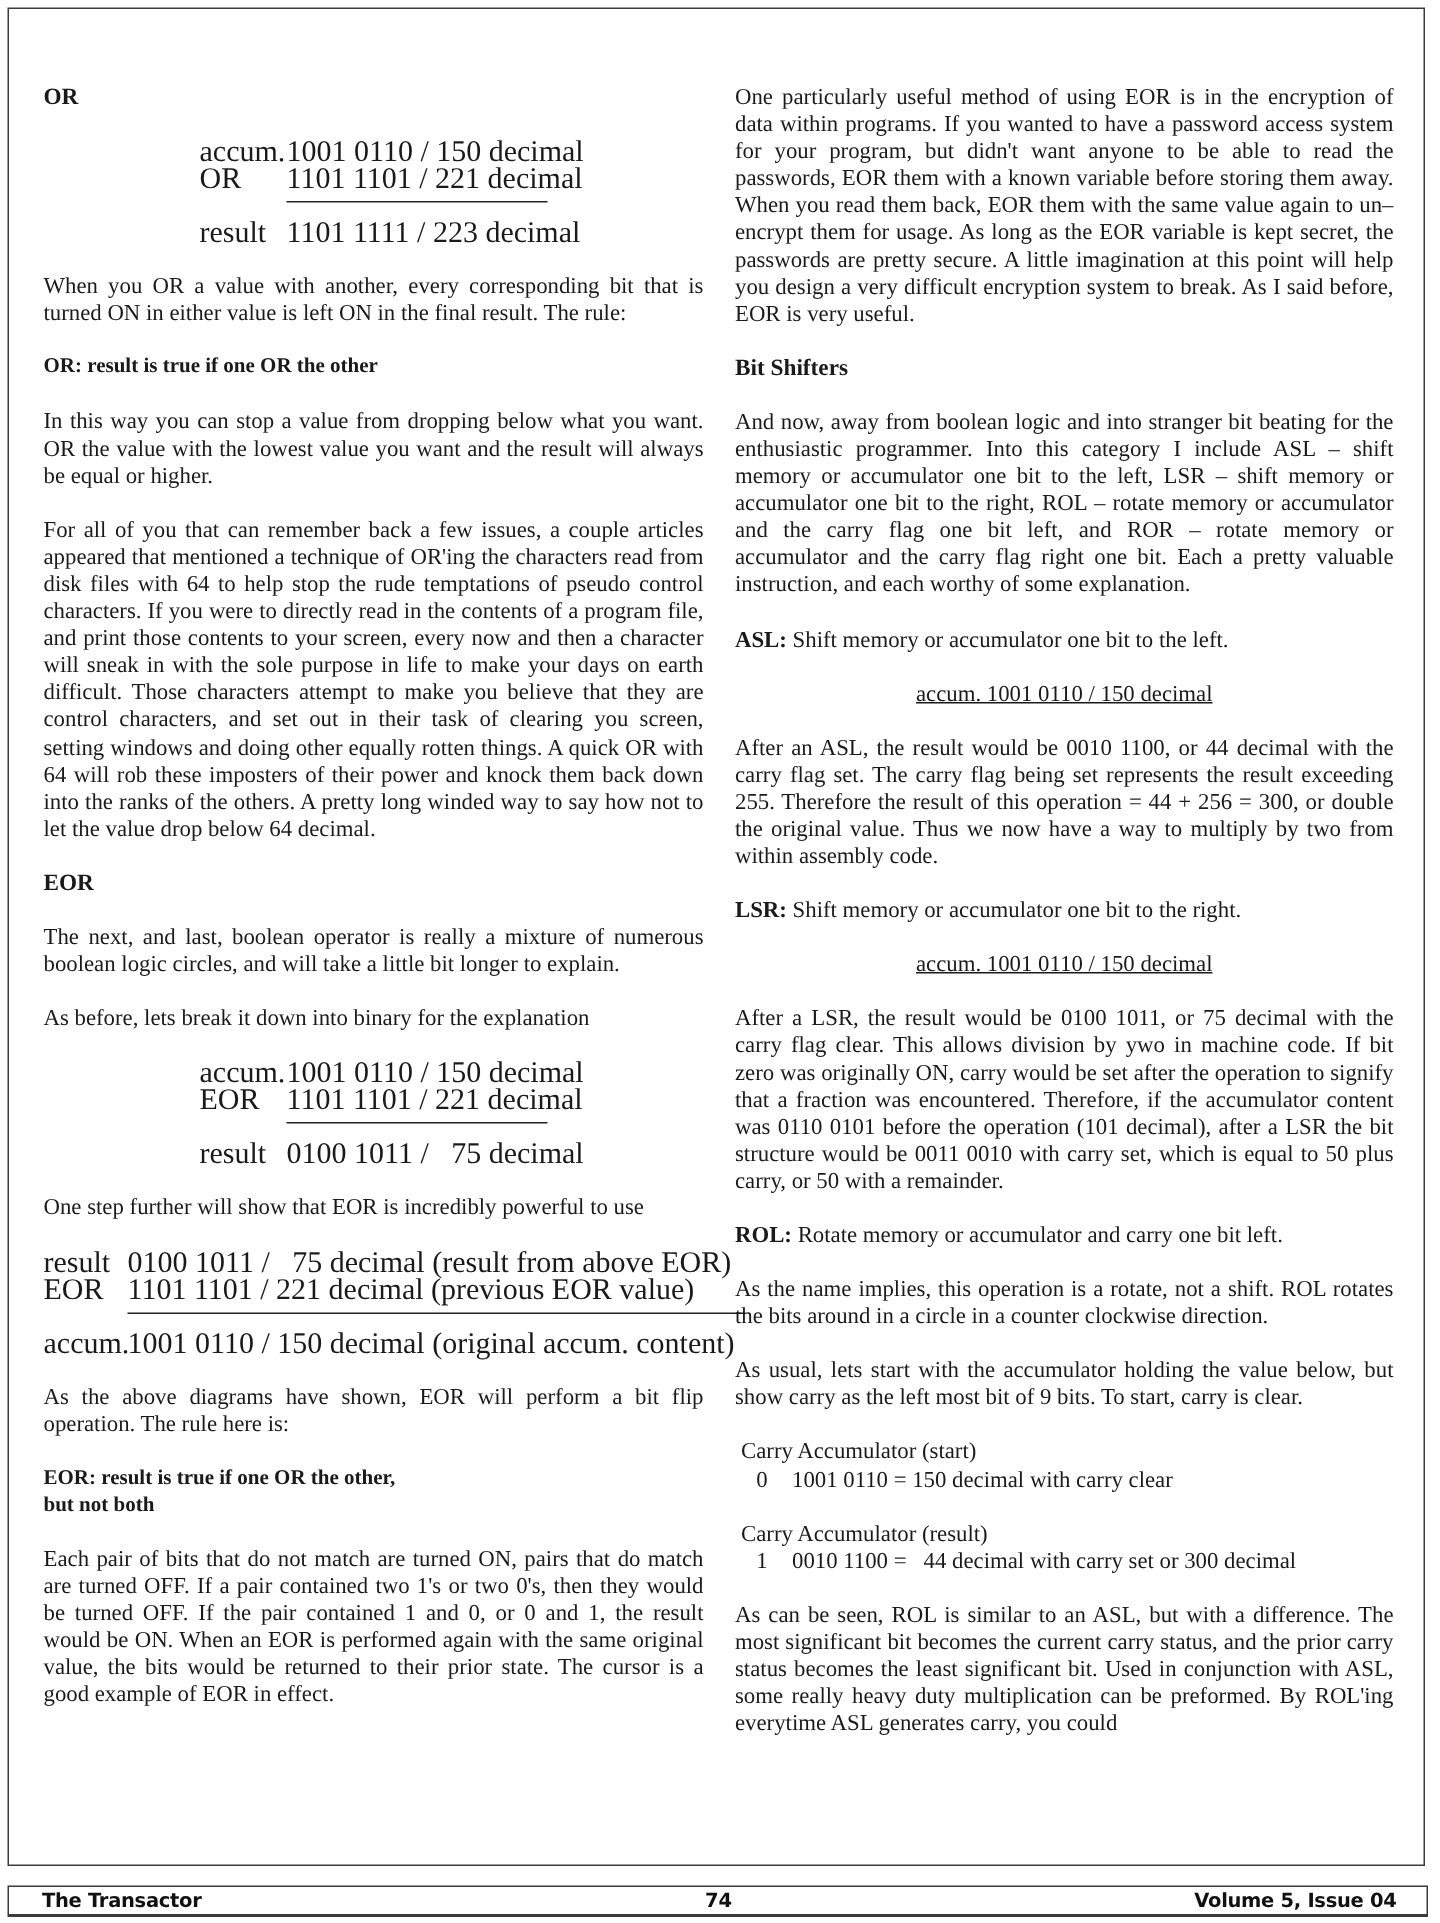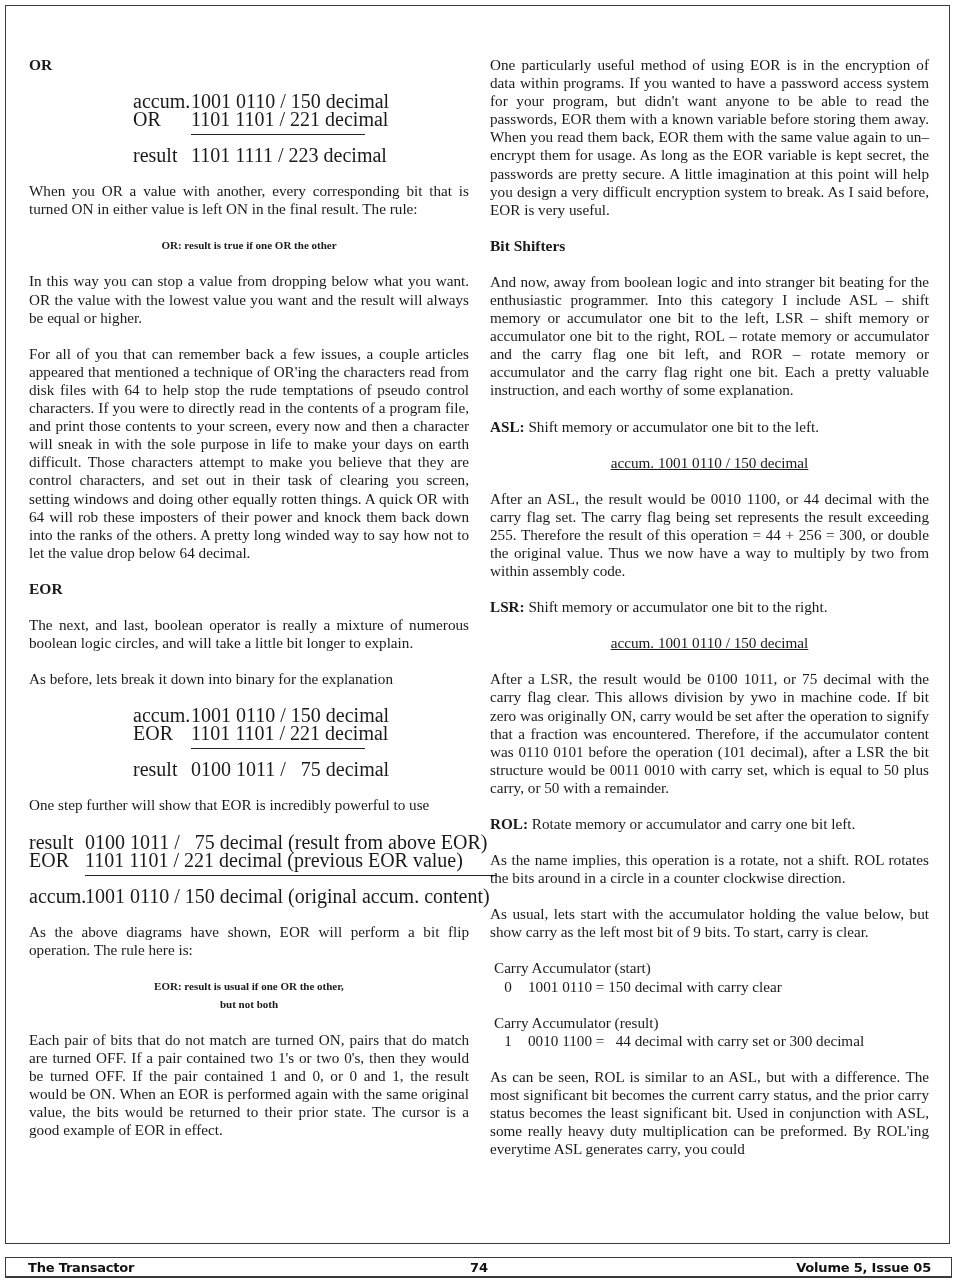--- a/index.html
+++ b/index.html
@@ -16,22 +16,22 @@
     position: absolute; top: 56px; width: 440px;
     font-size: 15.2px; line-height: 18.1px;
   }
   .col-left { left: 29px; }
   .col-right { left: 490px; width: 439px; }
   p { margin: 0 0 18px 0; text-align: justify; }
   h3 {
     margin: 0 0 18px 0; font-size: 15.5px; font-weight: bold; line-height: 18px;
   }
   .rule-bold {
-    text-align: center; font-weight: bold; margin: 0 0 18px 0;
-    font-size: 11px; line-height: 18px;
+    text-align: left; font-weight: bold; margin: 0 0 18px 0;
+    font-size: 14px; line-height: 18px;
   }
   .diagram {
     margin: 0 0 18px 0; font-size: 20px; line-height: 18.1px;
   }
   .diagram .row { display: flex; }
   .diagram .lbl { width: 58px; flex: none; }
   .diagram .val { flex: none; }
   .diag-center { padding-left: 104px; }
   .diag-sep {
     height: 0; border-top: 1.3px solid #222; width: 174px; margin: 6px 0 11px 58px;
@@ -118,21 +118,21 @@
     </div>
     <div class="diag-full-sep"></div>
     <div class="row">
       <span class="lbl" style="width:56px">accum.</span>
       <span class="val">1001 0110 / 150 decimal (original accum. content)</span>
     </div>
   </div>
 
   <p>As the above diagrams have shown, EOR will perform a bit flip operation. The rule here is:</p>
   <div class="rule-bold">
-    <div>EOR: result is usual if one OR the other,</div>
+    <div>EOR: result is true if one OR the other,</div>
     <div>but not both</div>
   </div>
   <p>Each pair of bits that do not match are turned ON, pairs that do match are turned OFF. If a pair contained two 1's or two 0's, then they would be turned OFF. If the pair contained 1 and 0, or 0 and 1, the result would be ON. When an EOR is performed again with the same original value, the bits would be returned to their prior state. The cursor is a good example of EOR in effect.</p>
 </div>
 
 <div class="col col-right">
   <p>One particularly useful method of using EOR is in the encryption of data within programs. If you wanted to have a password access system for your program, but didn't want anyone to be able to read the passwords, EOR them with a known variable before storing them away. When you read them back, EOR them with the same value again to un–encrypt them for usage. As long as the EOR variable is kept secret, the passwords are pretty secure. A little imagination at this point will help you design a very difficult encryption system to break. As I said before, EOR is very useful.</p>
   <h3>Bit Shifters</h3>
   <p>And now, away from boolean logic and into stranger bit beating for the enthusiastic programmer. Into this category I include ASL – shift memory or accumulator one bit to the left, LSR – shift memory or accumulator one bit to the right, ROL – rotate memory or accumulator and the carry flag one bit left, and ROR – rotate memory or accumulator and the carry flag right one bit. Each a pretty valuable instruction, and each worthy of some explanation.</p>
 
@@ -170,14 +170,14 @@
       <span style="padding-left:6px;white-space:pre">0010 1100 =   44 decimal with carry set or 300 decimal</span>
     </div>
   </div>
 
   <p>As can be seen, ROL is similar to an ASL, but with a difference. The most significant bit becomes the current carry status, and the prior carry status becomes the least significant bit. Used in conjunction with ASL, some really heavy duty multiplication can be preformed. By ROL'ing everytime ASL generates carry, you could</p>
 </div>
 
 <div class="footer">
   <span class="mag">The Transactor</span>
   <span class="pg">74</span>
-  <span class="vol">Volume 5, Issue 05</span>
+  <span class="vol">Volume 5, Issue 04</span>
 </div>
 
 </body></html>

